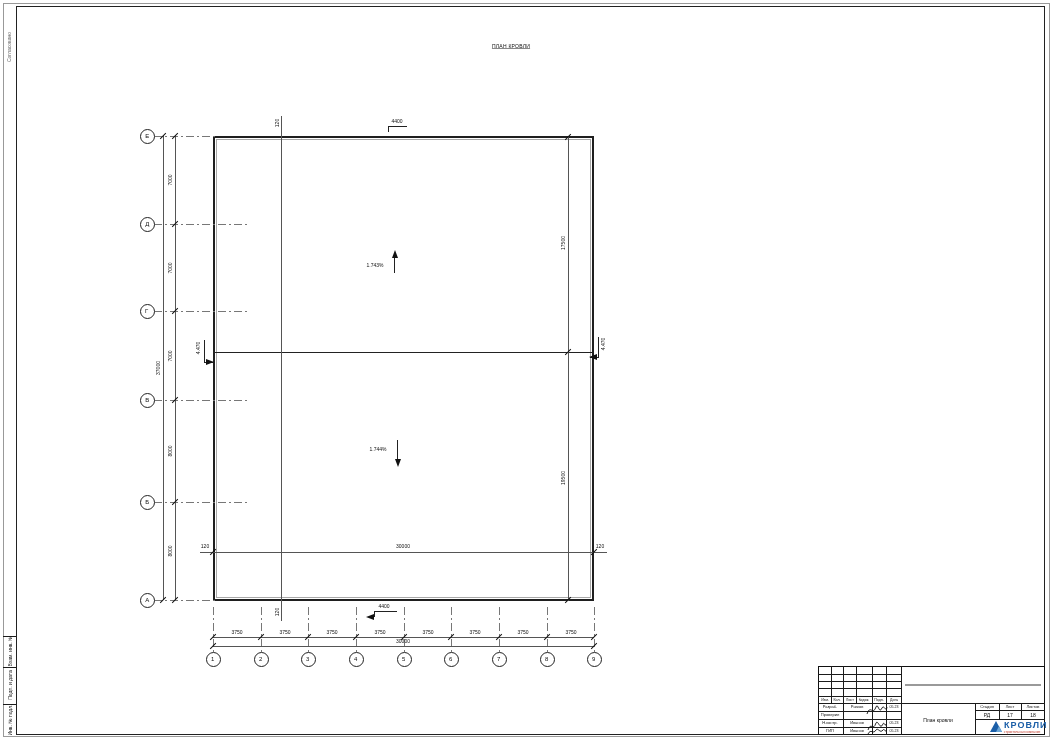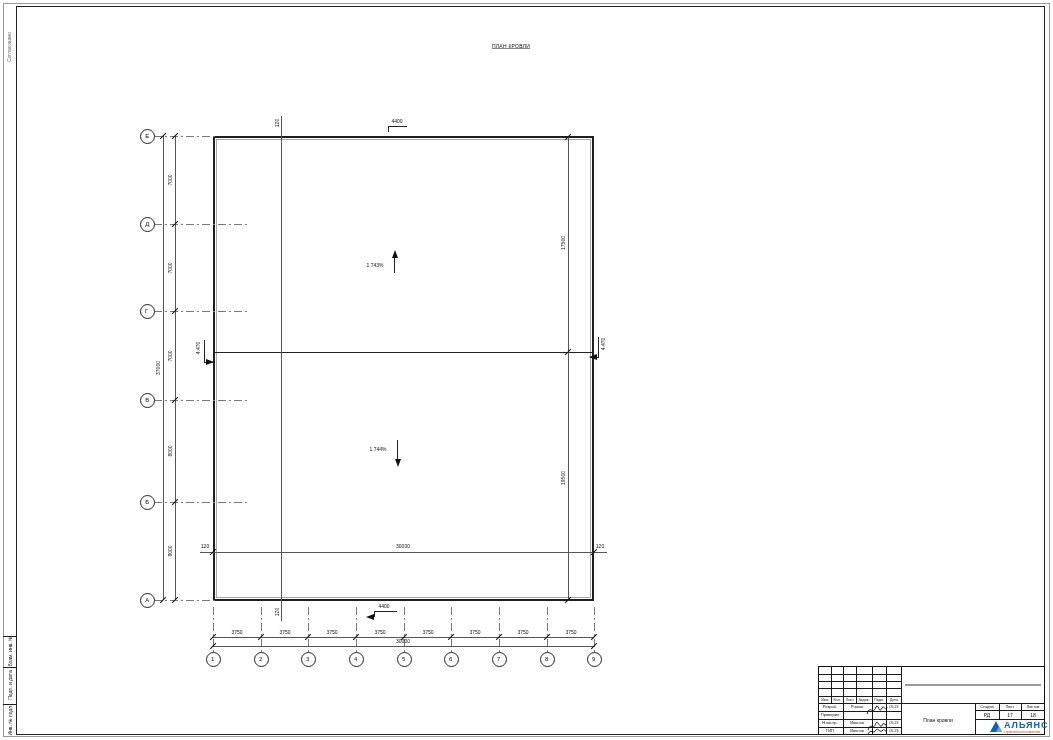--- a/index.html
+++ b/index.html
@@ -244,21 +244,21 @@
 
   <div class="dim" style="left:987px;top:707px;transform:translate(-50%,-50%) scale(.4);">Стадия</div>
   <div class="dim" style="left:1010px;top:707px;transform:translate(-50%,-50%) scale(.4);">Лист</div>
   <div class="dim" style="left:1033px;top:707px;transform:translate(-50%,-50%) scale(.4);">Листов</div>
   <div class="dim" style="left:987px;top:715px;">РД</div>
   <div class="dim" style="left:1010px;top:715px;">17</div>
   <div class="dim" style="left:1033px;top:715px;">18</div>
 
   <div style="position:absolute;left:990px;top:721px;width:0;height:0;border-left:6px solid transparent;border-right:6px solid transparent;border-bottom:11px solid #1b5fa8;"></div>
   <div style="position:absolute;left:996px;top:726px;width:0;height:0;border-left:3px solid transparent;border-right:3px solid transparent;border-bottom:6px solid #6ea8d8;"></div>
-  <div class="tb-text" style="left:1004px;top:721px;font-size:9px;font-weight:bold;letter-spacing:1px;color:#1b5fa8;">АЛЬЯНС</div>
+  <div class="tb-text" style="left:1004px;top:721px;font-size:9px;font-weight:bold;letter-spacing:1px;color:#1b5fa8;">КРОВЛИ</div>
   <div class="dim" style="left:1022px;top:732px;color:#c03a2b;transform:translate(-50%,-50%) scale(.33);">строительная компания</div>
 
   <svg style="position:absolute;left:866px;top:702px;" width="22" height="16" viewBox="0 0 22 16">
     <path d="M1,12 C4,2 7,14 10,5 C12,0 13,13 16,6 C18,2 20,11 21,5" stroke="#111" fill="none" stroke-width="0.9"></path>
   </svg>
   <svg style="position:absolute;left:867px;top:719px;" width="20" height="15" viewBox="0 0 20 15">
     <path d="M1,11 C4,2 6,13 9,4 C11,0 13,12 16,5 C17,2 19,9 19,5" stroke="#111" fill="none" stroke-width="0.9"></path>
   </svg>
   <svg style="position:absolute;left:867px;top:727px;" width="20" height="9" viewBox="0 0 20 9">
     <path d="M1,7 C4,1 6,8 9,3 C11,0 13,7 16,3 C17,1 19,6 19,3" stroke="#111" fill="none" stroke-width="0.9"></path>

